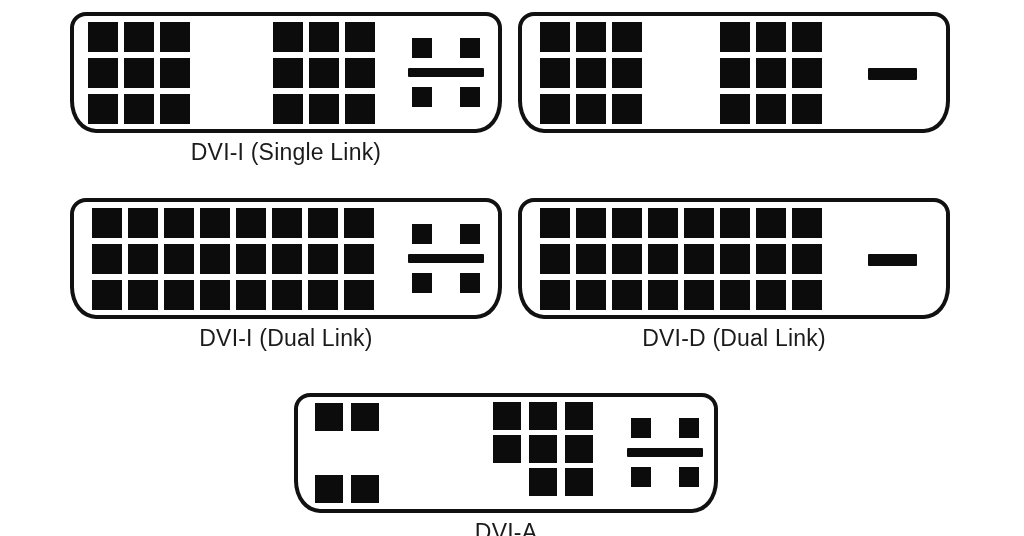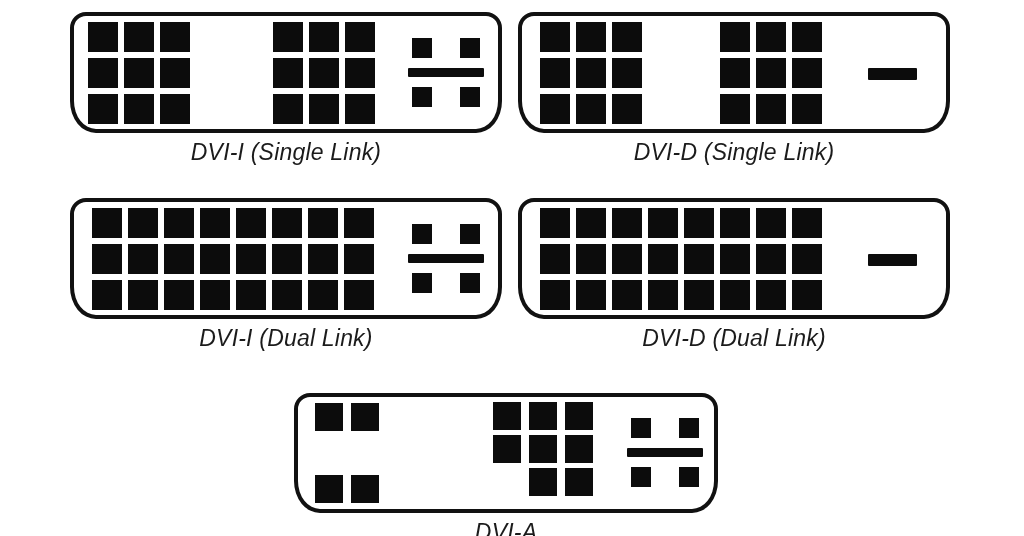--- a/index.html
+++ b/index.html
@@ -13,21 +13,20 @@
     overflow:hidden;
   }
   .canvas{
     position:relative;
     width:1024px;height:536px;
     background:var(--bg);
   }
   .figure{
     position:absolute;
     display:block;
-    font-style:italic;
   }
   .connector-body{
     position:relative;
     background:var(--bg);
     border:4px solid var(--outline);
     border-radius:16px 16px 26px 26px / 16px 16px 32px 32px;
     width:100%;
   }
   .pin{
     position:absolute;
@@ -96,21 +95,20 @@
         <div class="pin" style="left: 234px; top: 6px; width: 30px; height: 30px;"></div>
         <div class="pin" style="left: 270px; top: 6px; width: 30px; height: 30px;"></div>
         <div class="pin" style="left: 198px; top: 42px; width: 30px; height: 30px;"></div>
         <div class="pin" style="left: 234px; top: 42px; width: 30px; height: 30px;"></div>
         <div class="pin" style="left: 270px; top: 42px; width: 30px; height: 30px;"></div>
         <div class="pin" style="left: 198px; top: 78px; width: 30px; height: 30px;"></div>
         <div class="pin" style="left: 234px; top: 78px; width: 30px; height: 30px;"></div>
         <div class="pin" style="left: 270px; top: 78px; width: 30px; height: 30px;"></div>
         <div class="blade-bar" style="left: 346px; top: 52px; width: 49px; height: 12px;"></div>
       </div>
-    <figcaption class="figure-label">DVI-D (Single Link)</figcaption>
   </figure>
 
   <figure class="figure" style="left: 518px; top: 198px; width: 432px;">
     <div class="connector-body" style="height: 121px;">
         <div class="pin" style="left: 18px; top: 6px; width: 30px; height: 30px;"></div>
         <div class="pin" style="left: 54px; top: 6px; width: 30px; height: 30px;"></div>
         <div class="pin" style="left: 90px; top: 6px; width: 30px; height: 30px;"></div>
         <div class="pin" style="left: 126px; top: 6px; width: 30px; height: 30px;"></div>
         <div class="pin" style="left: 162px; top: 6px; width: 30px; height: 30px;"></div>
         <div class="pin" style="left: 198px; top: 6px; width: 30px; height: 30px;"></div>

